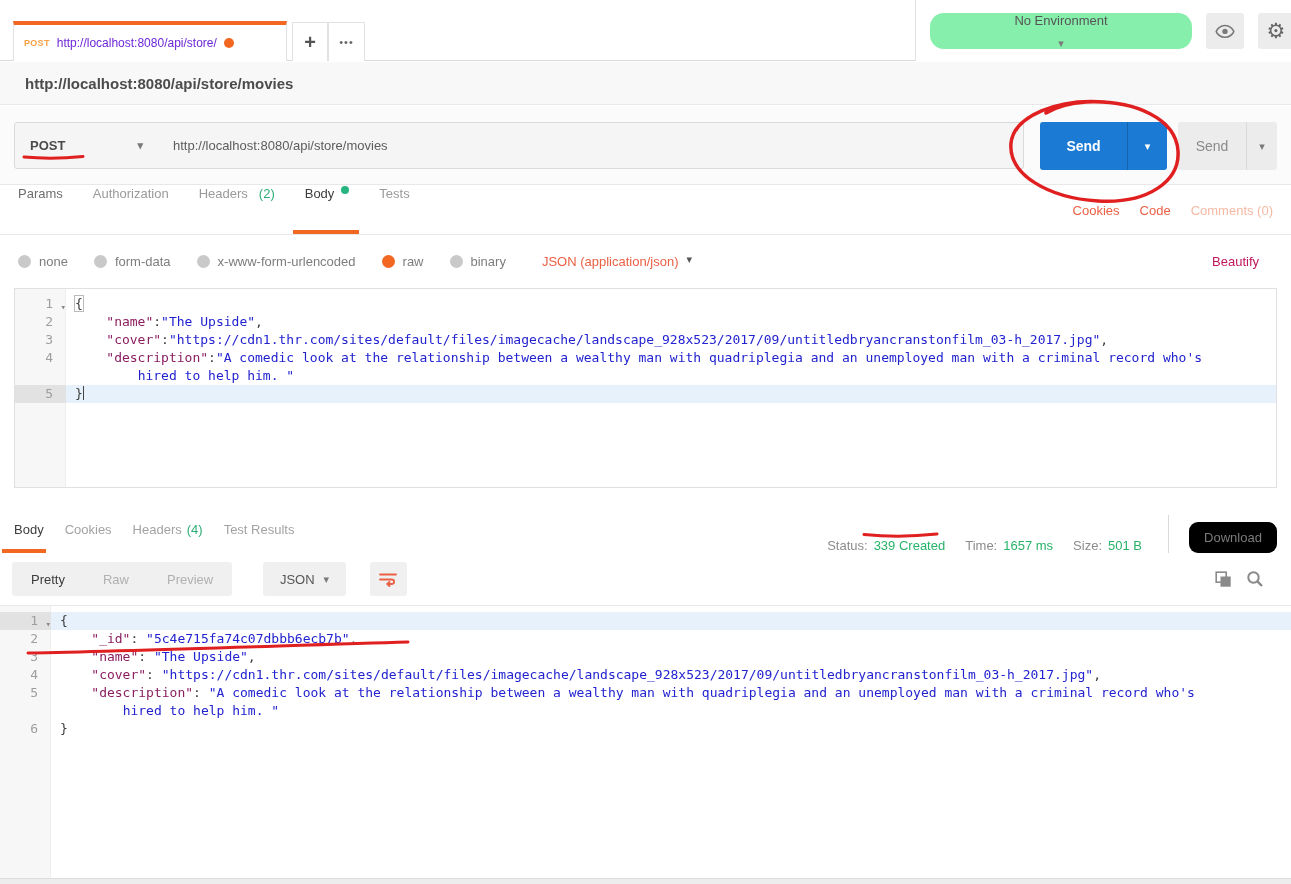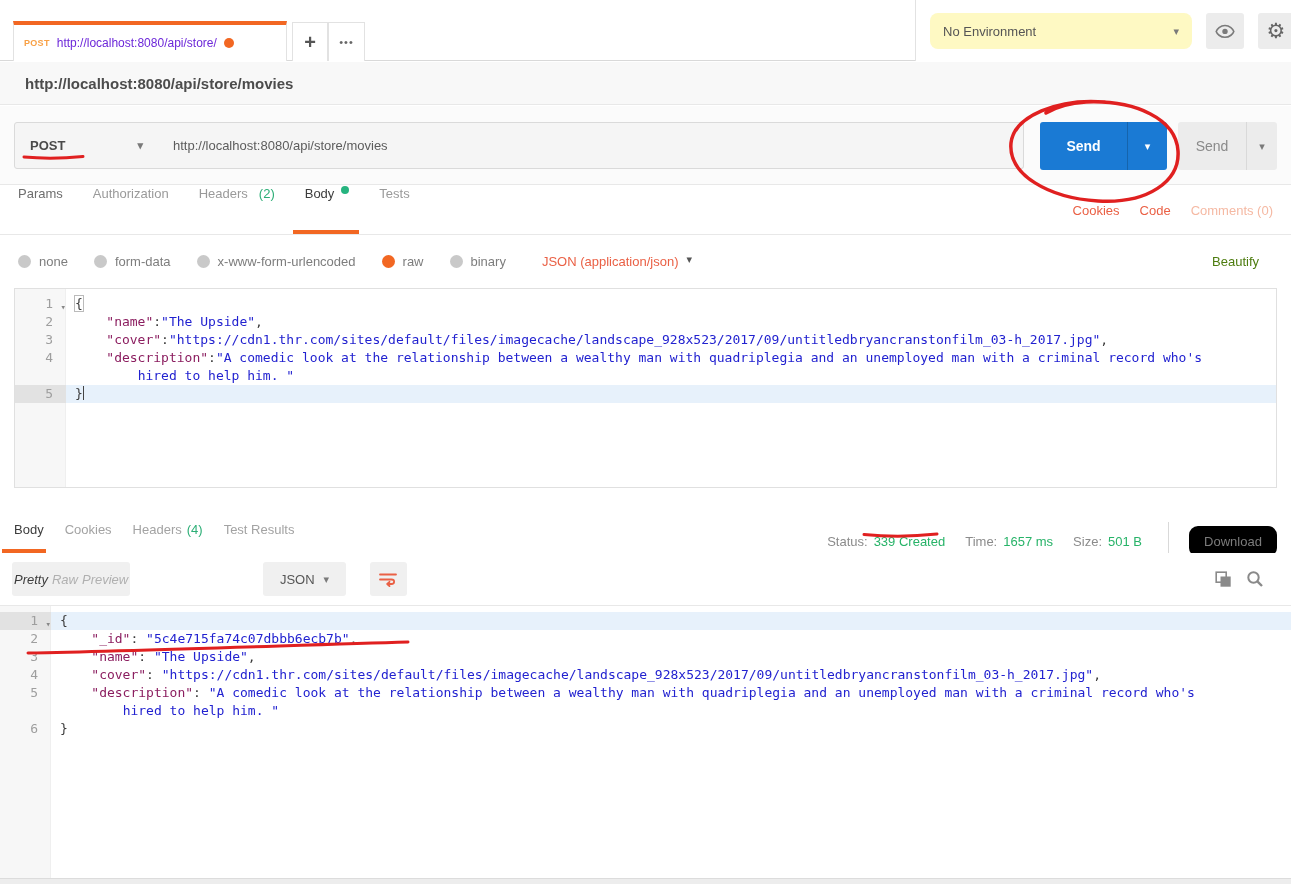--- a/index.html
+++ b/index.html
@@ -16,22 +16,22 @@
     border:1px solid #e2e2e2; border-bottom:none; border-top:4px solid #f26722;
     display:flex; align-items:center; gap:7px; padding:0 10px; }
   .tab-method { color:#f8a045; font-size:9px; font-weight:bold; letter-spacing:.3px; }
   .tab-url { color:#6d28d9; font-size:12px; white-space:nowrap; overflow:hidden; }
   .tab-dot { width:10px; height:10px; border-radius:50%; background:#f26722; flex:none; }
   .tab-sq { position:absolute; top:22px; height:39px; background:#fff; border:1px solid #e2e2e2; border-bottom:none;
     display:flex; align-items:center; justify-content:center; color:#555; }
   .tab-plus { left:292px; width:36px; font-size:20px; font-weight:bold; }
   .tab-dots { left:328px; width:37px; font-size:11px; letter-spacing:1px; color:#666; }
   .header-right { position:absolute; right:0; top:0; width:376px; height:61px; border-left:1px solid #e2e2e2; background:#fff; }
-  .env-select { position:absolute; left:14px; top:13px; width:262px; height:36px; background:#fef9c3; border-radius:8px;
-    display:flex; align-items:center; justify-content:space-between; padding:0 13px; color:#555; font-size:13px; }
+  .env-select { position:absolute; left:14px; top:13px; width:262px; height:36px; background:#86efac; border-radius:14px;
+    display:flex; align-items:center; justify-content:space-between; padding:0 13px; color:#555; font-size:13px;flex-direction:column; }
   .caret { font-size:11px; color:#7a7a7a; line-height:1; }
   .icon-btn { position:absolute; top:13px; height:36px; background:#ececec; border-radius:3px; display:flex; align-items:center; justify-content:center; }
   .eye-btn { left:290px; width:38px; }
   .gear-btn { left:342px; width:36px; }
   .gear-glyph { font-size:21px; color:#666; }
 
   
   .url-title-row { position:absolute; top:62px; left:0; right:0; height:43px; background:#f8f8f8; border-bottom:1px solid #e8e8e8;
     display:flex; align-items:center; padding-left:25px; font-size:15px; font-weight:bold; color:#4c4c4c; }
 
@@ -67,21 +67,21 @@
   .lnk.faded { color:#f5b9a3; }
 
   
   .body-mode-row { position:absolute; top:236px; left:0; right:2px; height:50px; background:#fff;
     display:flex; align-items:center; padding:0 18px; gap:26px; font-size:13px; color:#7d7d7d; }
   .mode { display:flex; align-items:center; gap:8px; }
   .radio { width:13px; height:13px; border-radius:50%; background:#c9c9c9; }
   .radio.sel { background:#f26722; }
   .ctype { color:#ea6045; display:flex; align-items:flex-start; gap:8px; margin-left:10px; }
   .ctype .caret { color:#555; }
-  .beautify { margin-left:auto; margin-right:12px; color:#4d7c0f; }
+  .beautify { margin-left:auto; margin-right:12px; color:#be185d; }
 
   
   .editor { font-family:"DejaVu Sans Mono", monospace; font-size:13px; line-height:18px; background:#fff; }
   .req-editor { position:absolute; top:288px; left:14px; width:1263px; height:200px; border:1px solid #e0e0e0; }
   .resp-editor { position:absolute; top:605px; left:0; right:0; bottom:6px; border-top:1px solid #e8e8e8; }
   .gutter-bg { position:absolute; left:0; top:0; bottom:0; width:51px; background:#f7f7f7; border-right:1px solid #efefef; }
   .lines { position:absolute; left:0; right:0; top:6px; }
   .code-line { display:flex; }
   .ln { flex:none; width:51px; text-align:right; padding-right:13px; color:#9e9e9e; position:relative; }
   .fold { position:absolute; right:0px; top:3px; font-size:9px; color:#888; }
@@ -94,33 +94,33 @@
   .cursor { display:inline-block; width:1px; height:14px; background:#444; vertical-align:-2px; }
   .mbrace { outline:1px solid #bbb; }
 
   
   .resp-tabs { position:absolute; top:505px; left:0; right:0; height:48px; background:#fff;
     display:flex; align-items:center; padding-left:14px; gap:21px; font-size:13px; color:#a3a3a3; }
   .resp-tab { position:relative; height:100%; display:flex; align-items:center; }
   .resp-tab .cnt { color:#2cae76; margin-left:5px; }
   .resp-tab.active { color:#3c3c3c; }
   .resp-tab.active::after { content:""; position:absolute; left:-12px; right:-2px; bottom:0; height:4px; background:#f26722; }
-  .resp-right { position:absolute; right:14px; top:517px; height:48px; display:flex; align-items:center; gap:14px; font-size:13px; }
+  .resp-right { position:absolute; right:14px; top:505px; height:48px; display:flex; align-items:flex-end; gap:14px; font-size:13px; }
   .meta-label { color:#8b8b8b; }
   .meta-val { color:#27b368; }
   .meta-pair { display:flex; gap:6px; margin-right:6px; }
   .meta-div { width:1px; height:38px; background:#d9d9d9; margin:0 6px; }
   .download-btn { width:88px; height:31px; background:#000000; border-radius:9px; color:#7c7c7c;
     display:flex; align-items:center; justify-content:center; font-size:13px; }
 
   
   .resp-toolbar { position:absolute; top:553px; left:0; right:0; height:52px; background:#fff; }
   .seg { position:absolute; left:12px; top:9px; height:34px; background:#f0f0f0; border-radius:3px;
     display:flex; align-items:center; font-size:13px; }
-  .seg .seg-item { padding:0 2px; color:#b0b0b0;font-style:italic; }
+  .seg .seg-item { padding:0 19px; color:#b0b0b0; }
   .seg .seg-item.active { color:#3c3c3c; }
   .json-btn { position:absolute; left:263px; top:9px; width:83px; height:34px; background:#f0f0f0; border-radius:3px;
     display:flex; align-items:center; justify-content:center; gap:9px; color:#555; font-size:13px; }
   .wrap-btn { position:absolute; left:370px; top:9px; width:37px; height:34px; background:#f0f0f0; border-radius:3px;
     display:flex; align-items:center; justify-content:center; }
   .copy-btn { position:absolute; left:1210px; top:13px; width:26px; height:26px; display:flex; align-items:center; justify-content:center; }
   .search-btn { position:absolute; left:1242px; top:13px; width:26px; height:26px; display:flex; align-items:center; justify-content:center; }
 
   .bottom-strip { position:absolute; left:0; right:0; bottom:0; height:6px; background:#ededed; border-top:1px solid #dcdcdc; }
 

